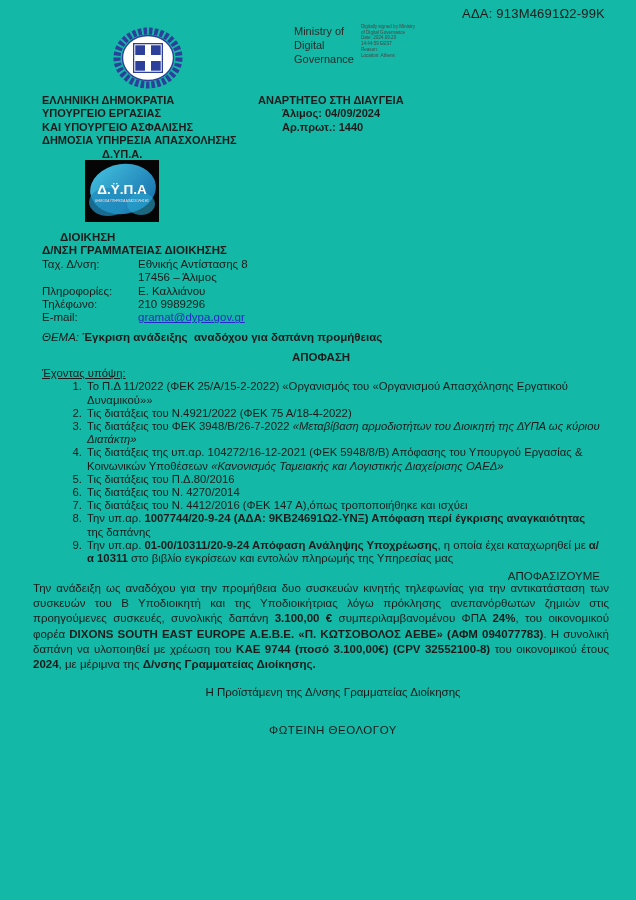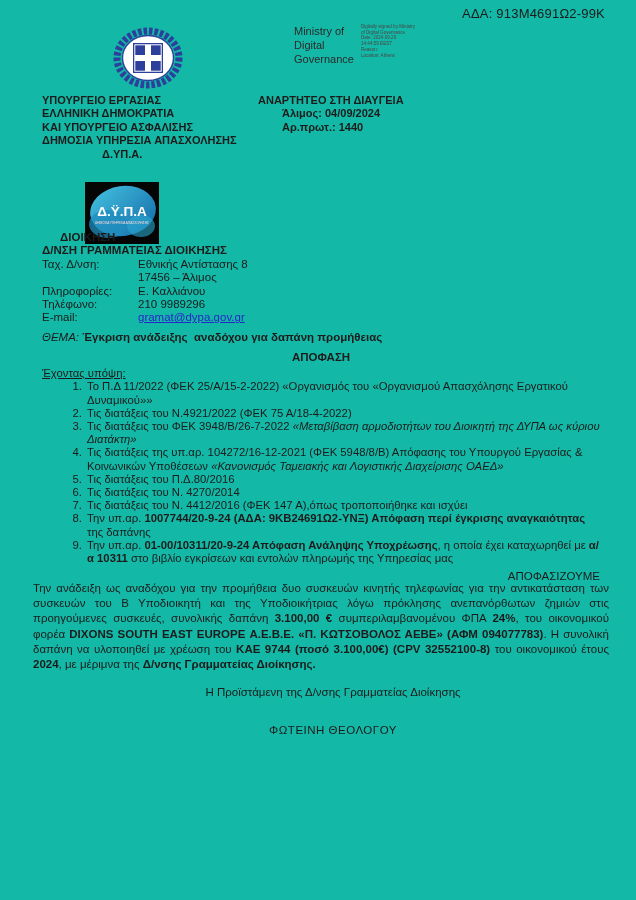--- a/index.html
+++ b/index.html
@@ -22,21 +22,21 @@
   .hdr-left{
     position:absolute;left:42px;top:94px;
     font-weight:bold;font-size:11px;line-height:13.4px;
   }
   .hdr-left .dypa-line{padding-left:60px;}
   .hdr-right{
     position:absolute;left:258px;top:94px;
     font-weight:bold;font-size:11px;line-height:13.4px;
   }
   .hdr-right .ind{padding-left:24px;}
-  .logo{position:absolute;left:85px;top:160px;width:64px;height:62px;margin-top:22px;}
+  .logo{position:absolute;left:85px;top:160px;width:64px;height:62px;}
   .office{position:absolute;left:42px;top:231px;width:360px;font-size:11.5px;line-height:13.4px;}
   .office-l1{font-weight:bold;padding-left:18px;}
   .office-l2{font-weight:bold;}
   .c-row{display:flex;}
   .c-label{width:96px;flex:0 0 96px;}
   .c-value{flex:1;}
   a.email{color:#2626c9;text-decoration:underline;}
   .subject{position:absolute;left:42px;top:331px;font-size:11.5px;white-space:pre-wrap;}
   .subject .lbl{font-style:italic;}
   .subject .txt{font-weight:bold;}
@@ -81,22 +81,22 @@
       <ellipse cx="36" cy="31" rx="31" ry="27" fill="none" stroke="#2b3f9b" stroke-width="7" stroke-dasharray="3.5 2"></ellipse>
       <ellipse cx="36" cy="31" rx="25.5" ry="22.5" fill="#ffffff" stroke="#2b3f9b" stroke-width="1.4"></ellipse>
       <rect x="21" y="16" width="30" height="30" fill="#2b3f9b"></rect>
       <rect x="22.8" y="17.8" width="26.4" height="26.4" fill="none" stroke="#ffffff" stroke-width="1"></rect>
       <rect x="33" y="17.8" width="6" height="26.4" fill="#ffffff"></rect>
       <rect x="22.8" y="28" width="26.4" height="6" fill="#ffffff"></rect>
     </svg>
   </div>
 
   <div class="hdr-left">
+    <div>ΕΛΛΗΝΙΚΗ ΔΗΜΟΚΡΑΤΙΑ</div>
     <div>ΥΠΟΥΡΓΕΙΟ ΕΡΓΑΣΙΑΣ</div>
-    <div>ΕΛΛΗΝΙΚΗ ΔΗΜΟΚΡΑΤΙΑ</div>
     <div>ΚΑΙ ΥΠΟΥΡΓΕΙΟ ΑΣΦΑΛΙΣΗΣ</div>
     <div>ΔΗΜΟΣΙΑ ΥΠΗΡΕΣΙΑ ΑΠΑΣΧΟΛΗΣΗΣ</div>
     <div class="dypa-line">Δ.ΥΠ.Α.</div>
   </div>
 
   <div class="hdr-right">
     <div>ΑΝΑΡΤΗΤΕΟ ΣΤΗ ΔΙΑΥΓΕΙΑ</div>
     <div class="ind">Άλιμος: 04/09/2024</div>
     <div class="ind">Αρ.πρωτ.: 1440</div>
   </div>

